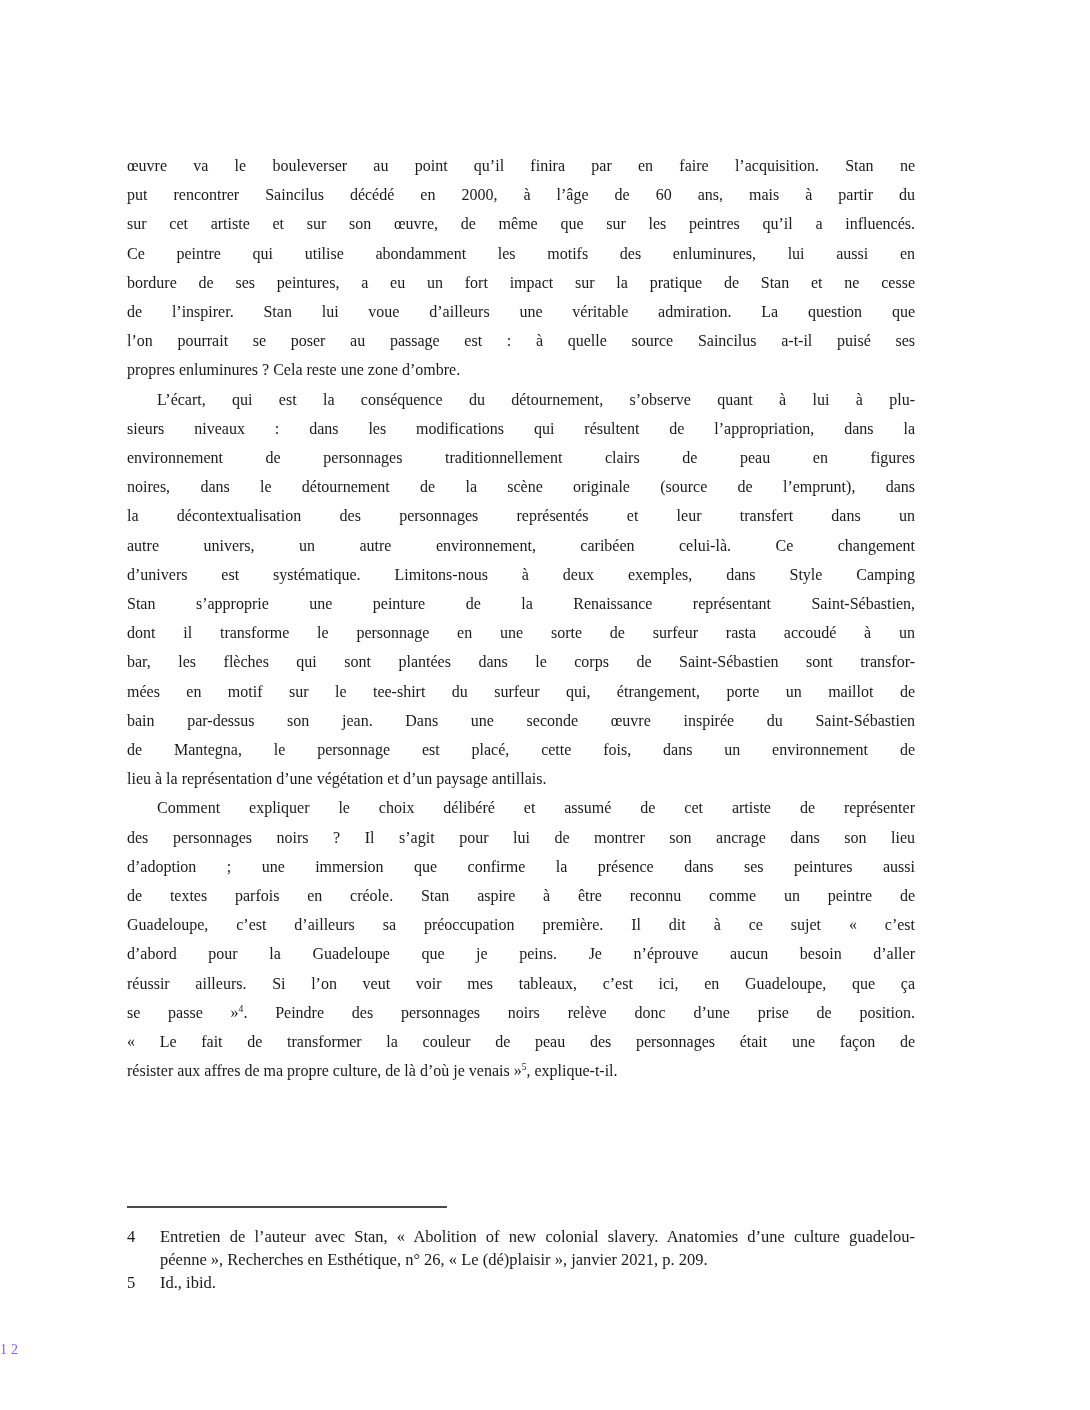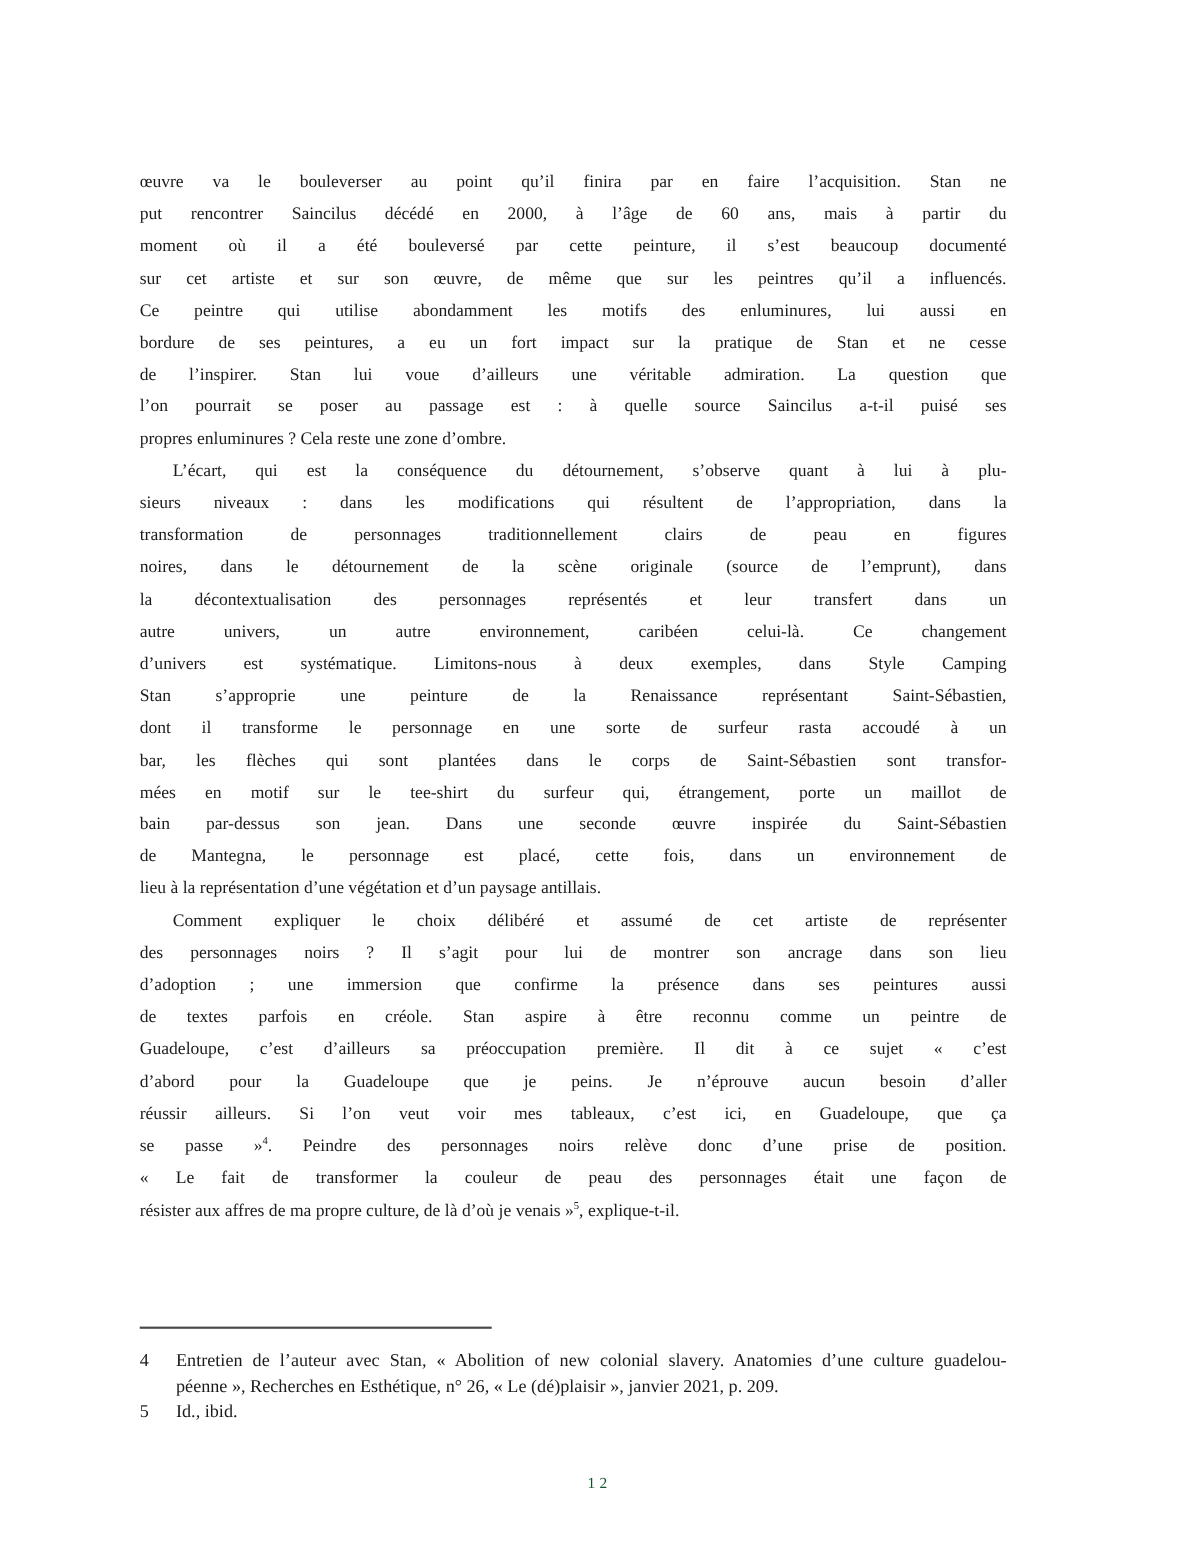--- a/index.html
+++ b/index.html
@@ -44,47 +44,46 @@
     left: 127px; top: 1225px; width: 788px;
     font-size: 16.5px;
     line-height: 23px;
   }
   .fn { position: relative; padding-left: 33px; }
   .fn-num { position: absolute; left: 0; top: 0; }
 
   .page-number {
     position: absolute;
     left: 0; top: 1342px; width: 100%;
-    text-align: center;
+    text-align: left;
     font-size: 14px;
     letter-spacing: 4px;
-    color: #14532d;
+    color: #8b5cf6;
   }
 </style>
 </head>
 <body>
 
 <div class="page">
 
   <div class="body-text">
       <div class="para">
         <div class="line"><span>œuvre va le bouleverser au point qu’il finira par en faire l’acquisition. Stan ne</span></div>
         <div class="line"><span>put rencontrer Saincilus décédé en 2000, à l’âge de 60 ans, mais à partir du</span></div>
-        <div class="line"><span>moment où il a été bouleversé par cette peinture, il s’est beaucoup documenté</span></div>
         <div class="line"><span>sur cet artiste et sur son œuvre, de même que sur les peintres qu’il a influencés.</span></div>
         <div class="line"><span>Ce peintre qui utilise abondamment les motifs des enluminures, lui aussi en</span></div>
         <div class="line"><span>bordure de ses peintures, a eu un fort impact sur la pratique de Stan et ne cesse</span></div>
         <div class="line"><span>de l’inspirer. Stan lui voue d’ailleurs une véritable admiration. La question que</span></div>
         <div class="line"><span>l’on pourrait se poser au passage est : à quelle source Saincilus a-t-il puisé ses</span></div>
         <div class="line final"><span>propres enluminures ? Cela reste une zone d’ombre.</span></div>
       </div>
       <div class="para indent">
         <div class="line"><span>L’écart, qui est la conséquence du détournement, s’observe quant à lui à plu-</span></div>
         <div class="line"><span>sieurs niveaux : dans les modifications qui résultent de l’appropriation, dans la</span></div>
-        <div class="line"><span>transformation de personnages traditionnellement clairs de peau en figures</span></div>
+        <div class="line"><span>environnement de personnages traditionnellement clairs de peau en figures</span></div>
         <div class="line"><span>noires, dans le détournement de la scène originale (source de l’emprunt), dans</span></div>
         <div class="line"><span>la décontextualisation des personnages représentés et leur transfert dans un</span></div>
         <div class="line"><span>autre univers, un autre environnement, caribéen celui-là. Ce changement</span></div>
         <div class="line"><span>d’univers est systématique. Limitons-nous à deux exemples, dans </span><span class="seg-italic">Style Camping</span></div>
         <div class="line"><span>Stan s’approprie une peinture de la Renaissance représentant Saint-Sébastien,</span></div>
         <div class="line"><span>dont il transforme le personnage en une sorte de surfeur rasta accoudé à un</span></div>
         <div class="line"><span>bar, les flèches qui sont plantées dans le corps de Saint-Sébastien sont transfor-</span></div>
         <div class="line"><span>mées en motif sur le tee-shirt du surfeur qui, étrangement, porte un maillot de</span></div>
         <div class="line"><span>bain par-dessus son jean. Dans une seconde œuvre inspirée du </span><span class="seg-italic">Saint-Sébastien</span></div>
         <div class="line"><span>de Mantegna, le personnage est placé, cette fois, dans un environnement de</span></div>

